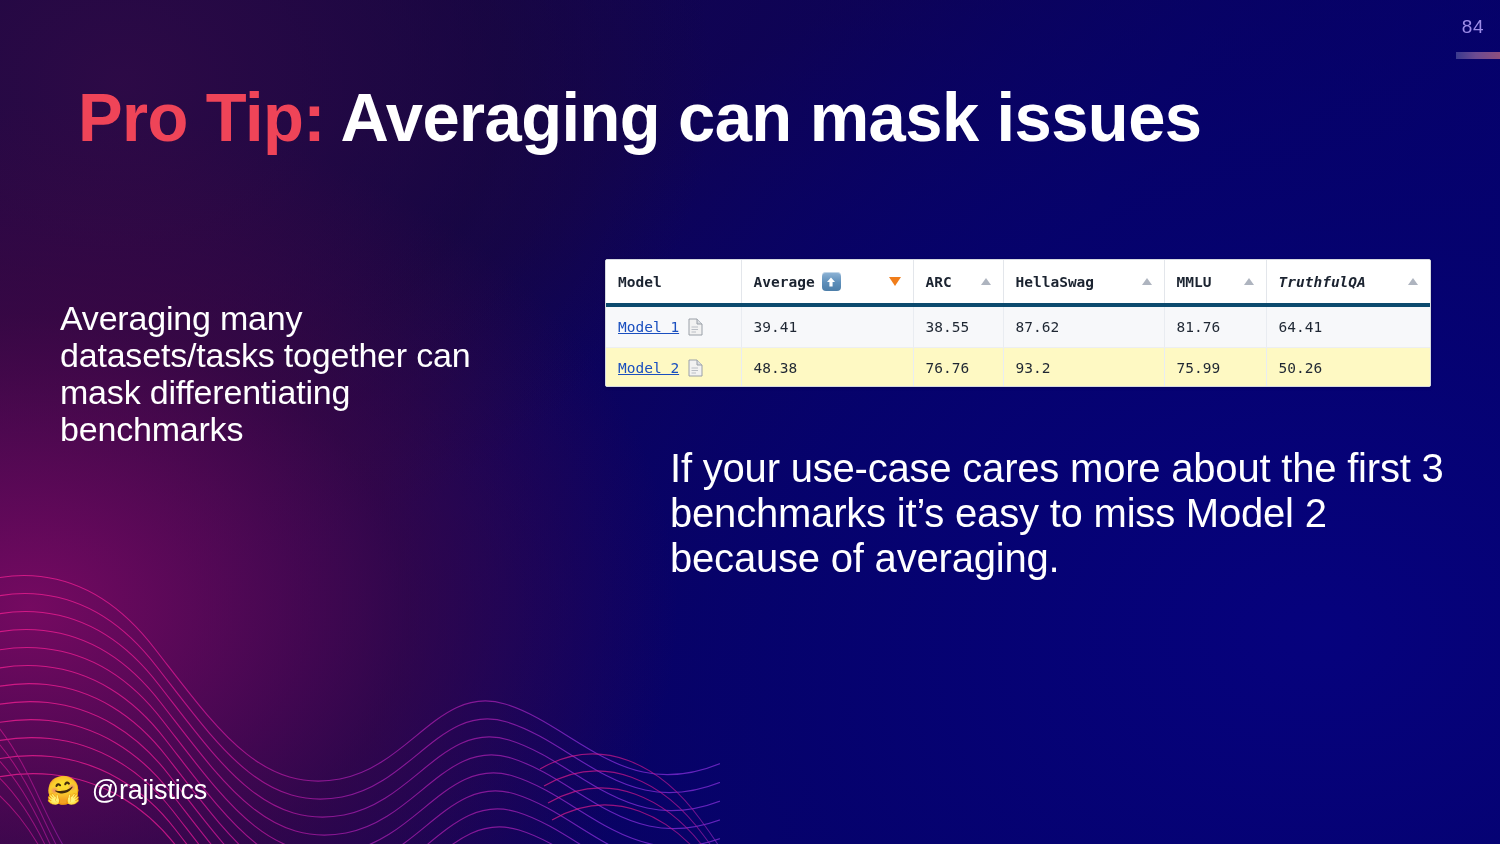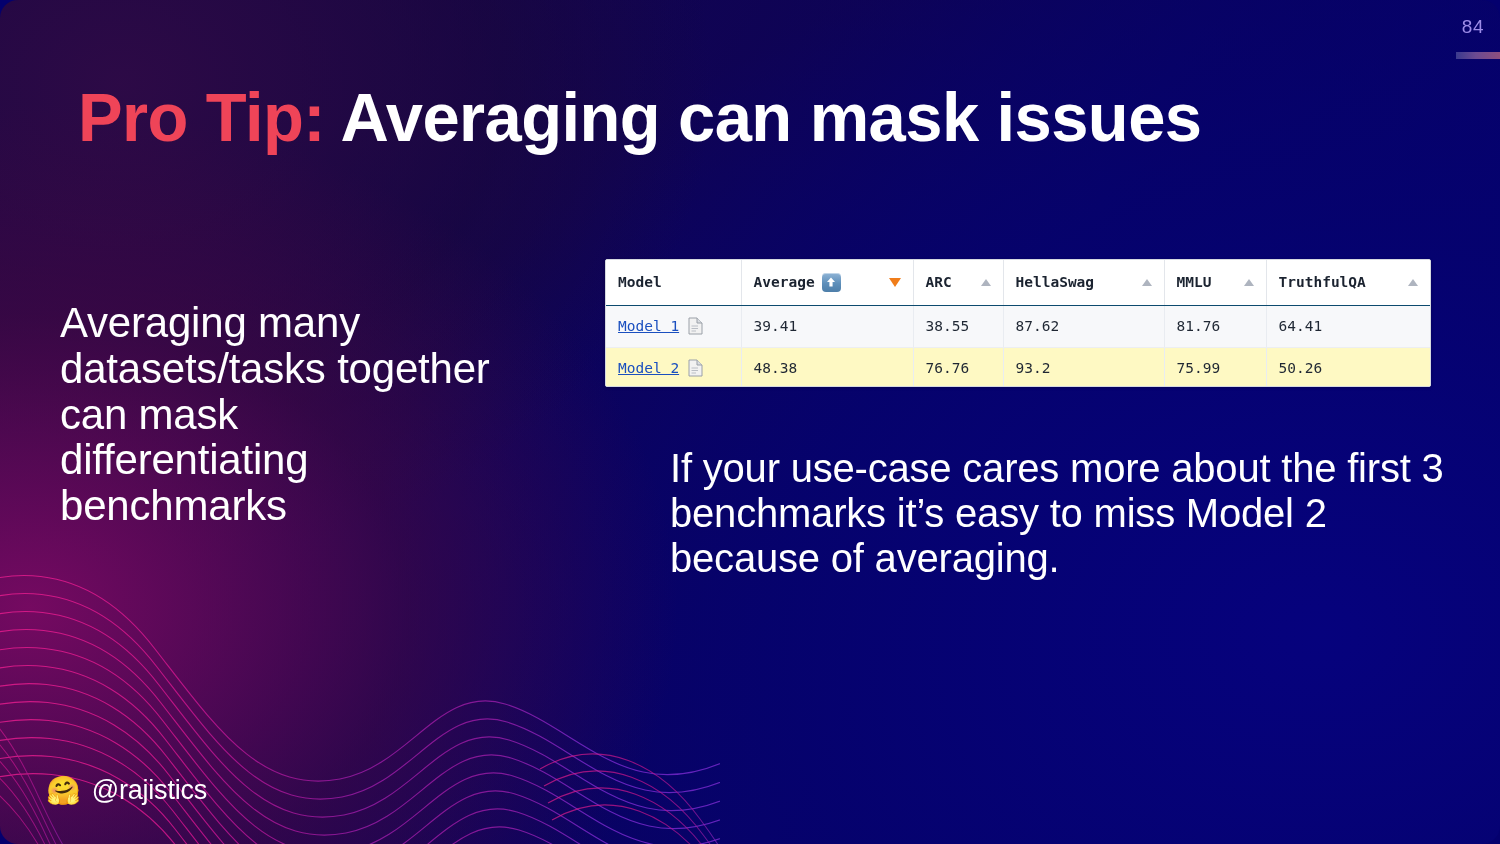--- a/index.html
+++ b/index.html
@@ -13,21 +13,20 @@
 
   #slide {
     position:relative;
     width:1500px; height:844px;
     overflow:hidden;
     background:
       radial-gradient(ellipse 900px 700px at 2% 72%, rgba(122,10,98,0.95) 0%, rgba(74,8,70,0.55) 42%, rgba(40,6,60,0.0) 72%),
       radial-gradient(ellipse 760px 620px at 8% 10%, rgba(46,10,70,0.95) 0%, rgba(30,8,56,0.5) 50%, rgba(20,6,50,0) 78%),
       radial-gradient(ellipse 1200px 900px at 88% 75%, rgba(6,2,125,1) 0%, rgba(5,2,110,0.9) 45%, rgba(6,2,95,0.4) 80%),
       linear-gradient(118deg, #24073c 0%, #1c0640 22%, #14044f 42%, #0a0264 62%, #050072 82%, #04006e 100%);
-    border-radius: 18px;
   }
 
   
   #wave-deco {
     position:absolute;
     left:-60px; bottom:-40px;
     width:780px; height:330px;
     pointer-events:none;
     opacity:0.92;
   }
@@ -62,21 +61,21 @@
     transform:scaleX(0.97);
     transform-origin:left center;
   }
   #title .accent { color:#ef4458; }
 
   
   #left-body {
     position:absolute;
     left:60px; top:300px;
     width:430px;
-    font-size:42px;
+    font-size:34px;
     line-height:1.09;
     color:#ffffff;
     font-weight:400;
     letter-spacing:-0.2px;
   }
 
   
   #right-body {
     position:absolute;
     left:670px; top:446px;
@@ -110,31 +109,31 @@
   }
   table.leaderboard {
     width:100%; height:100%;
     border-collapse:collapse;
     table-layout:fixed;
     font-family:"DejaVu Sans Mono","Liberation Mono",monospace;
   }
   table.leaderboard th {
     background:#ffffff;
     border-right:1px solid #e3e6eb;
-    border-bottom:1px solid #0c4a6e;
+    border-bottom:4px solid #0c4a6e;
     height:45px;
     padding:0 12px;
     text-align:left;
     font-size:14.5px;
     font-weight:700;
     color:#1b2330;
     vertical-align:middle;
     white-space:nowrap;
   }
-  table.leaderboard th:last-child { border-right:none; }
+  table.leaderboard th:last-child { border-right:none;font-style:italic; }
   table.leaderboard td {
     border-right:1px solid #e9ecf1;
     height:42px;
     padding:0 12px;
     font-size:14.5px;
     color:#1f2733;
     vertical-align:middle;
     white-space:nowrap;
   }
   table.leaderboard td:last-child { border-right:none; }

